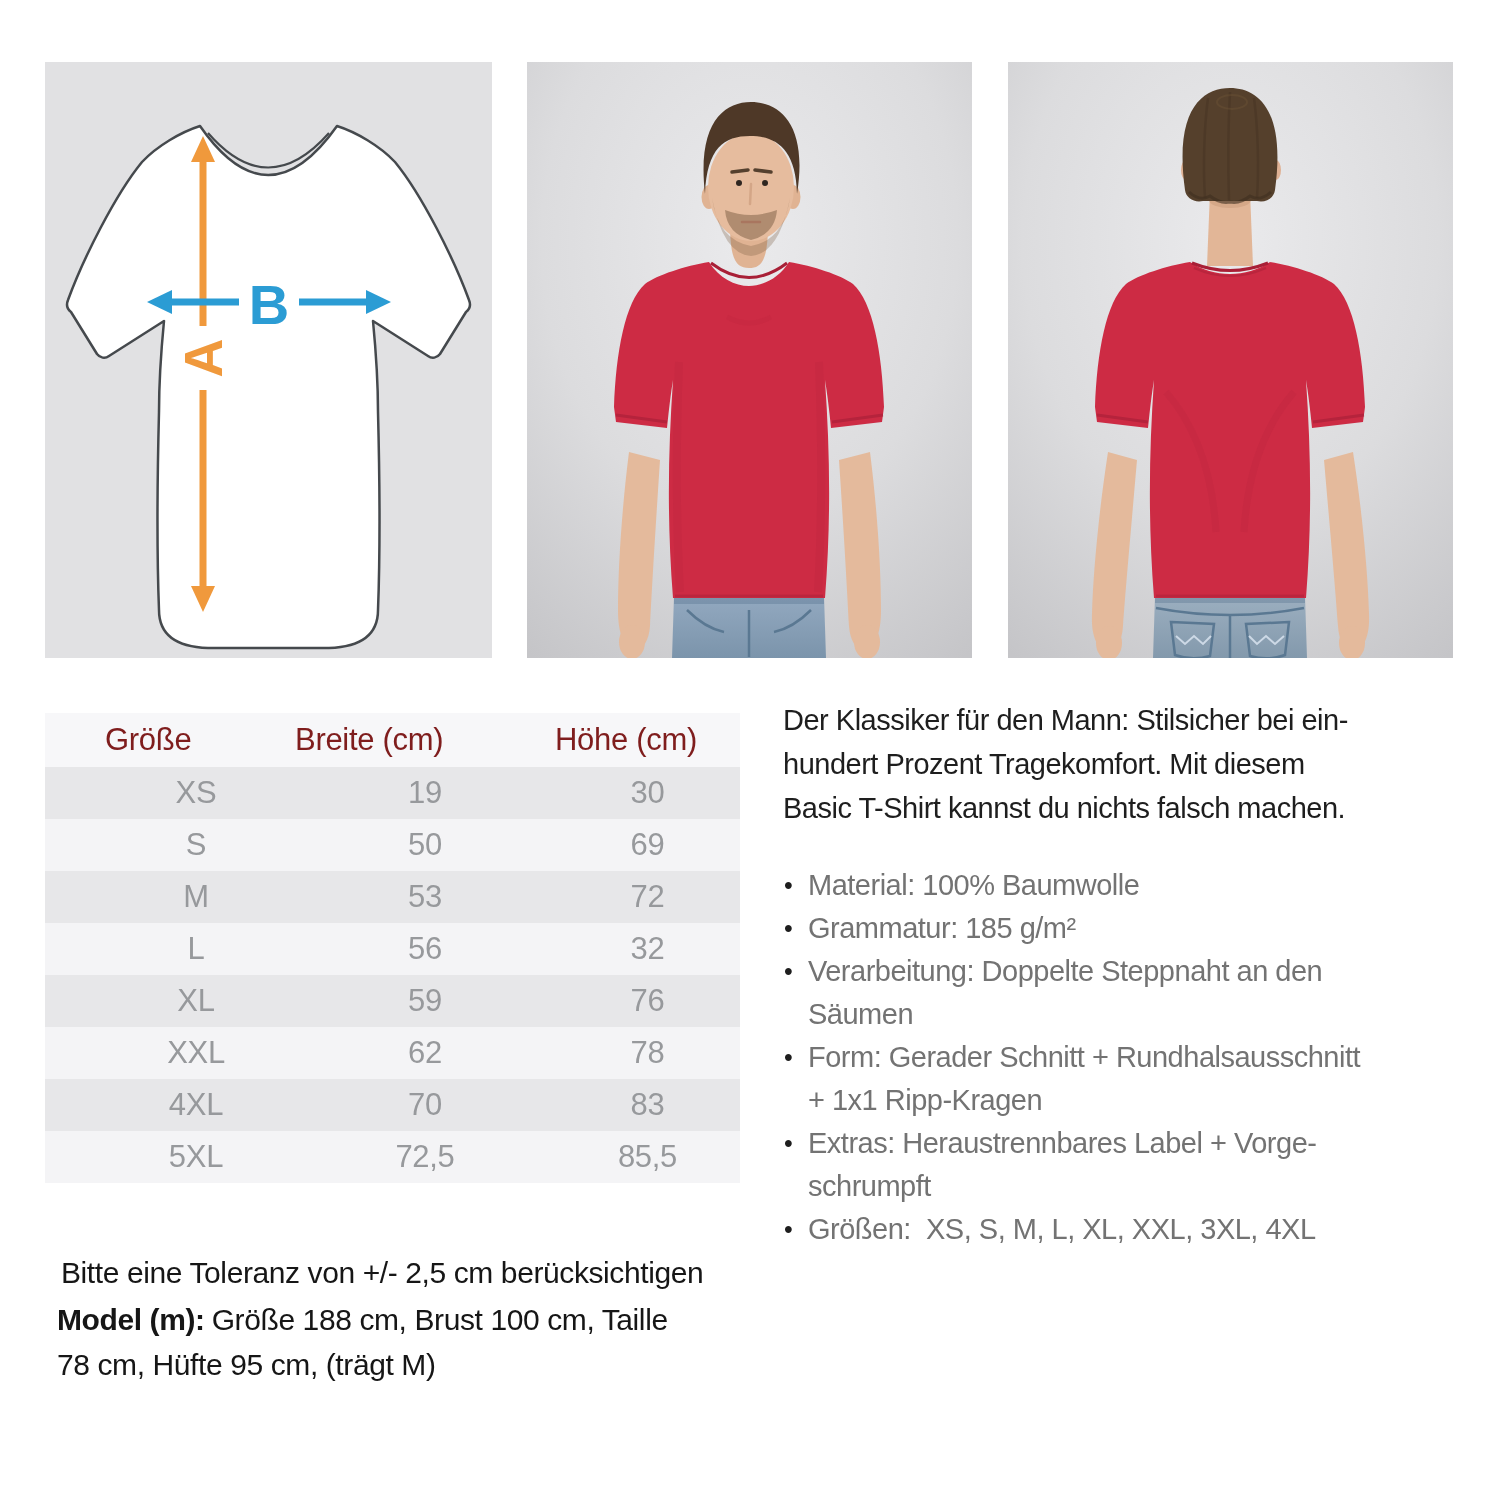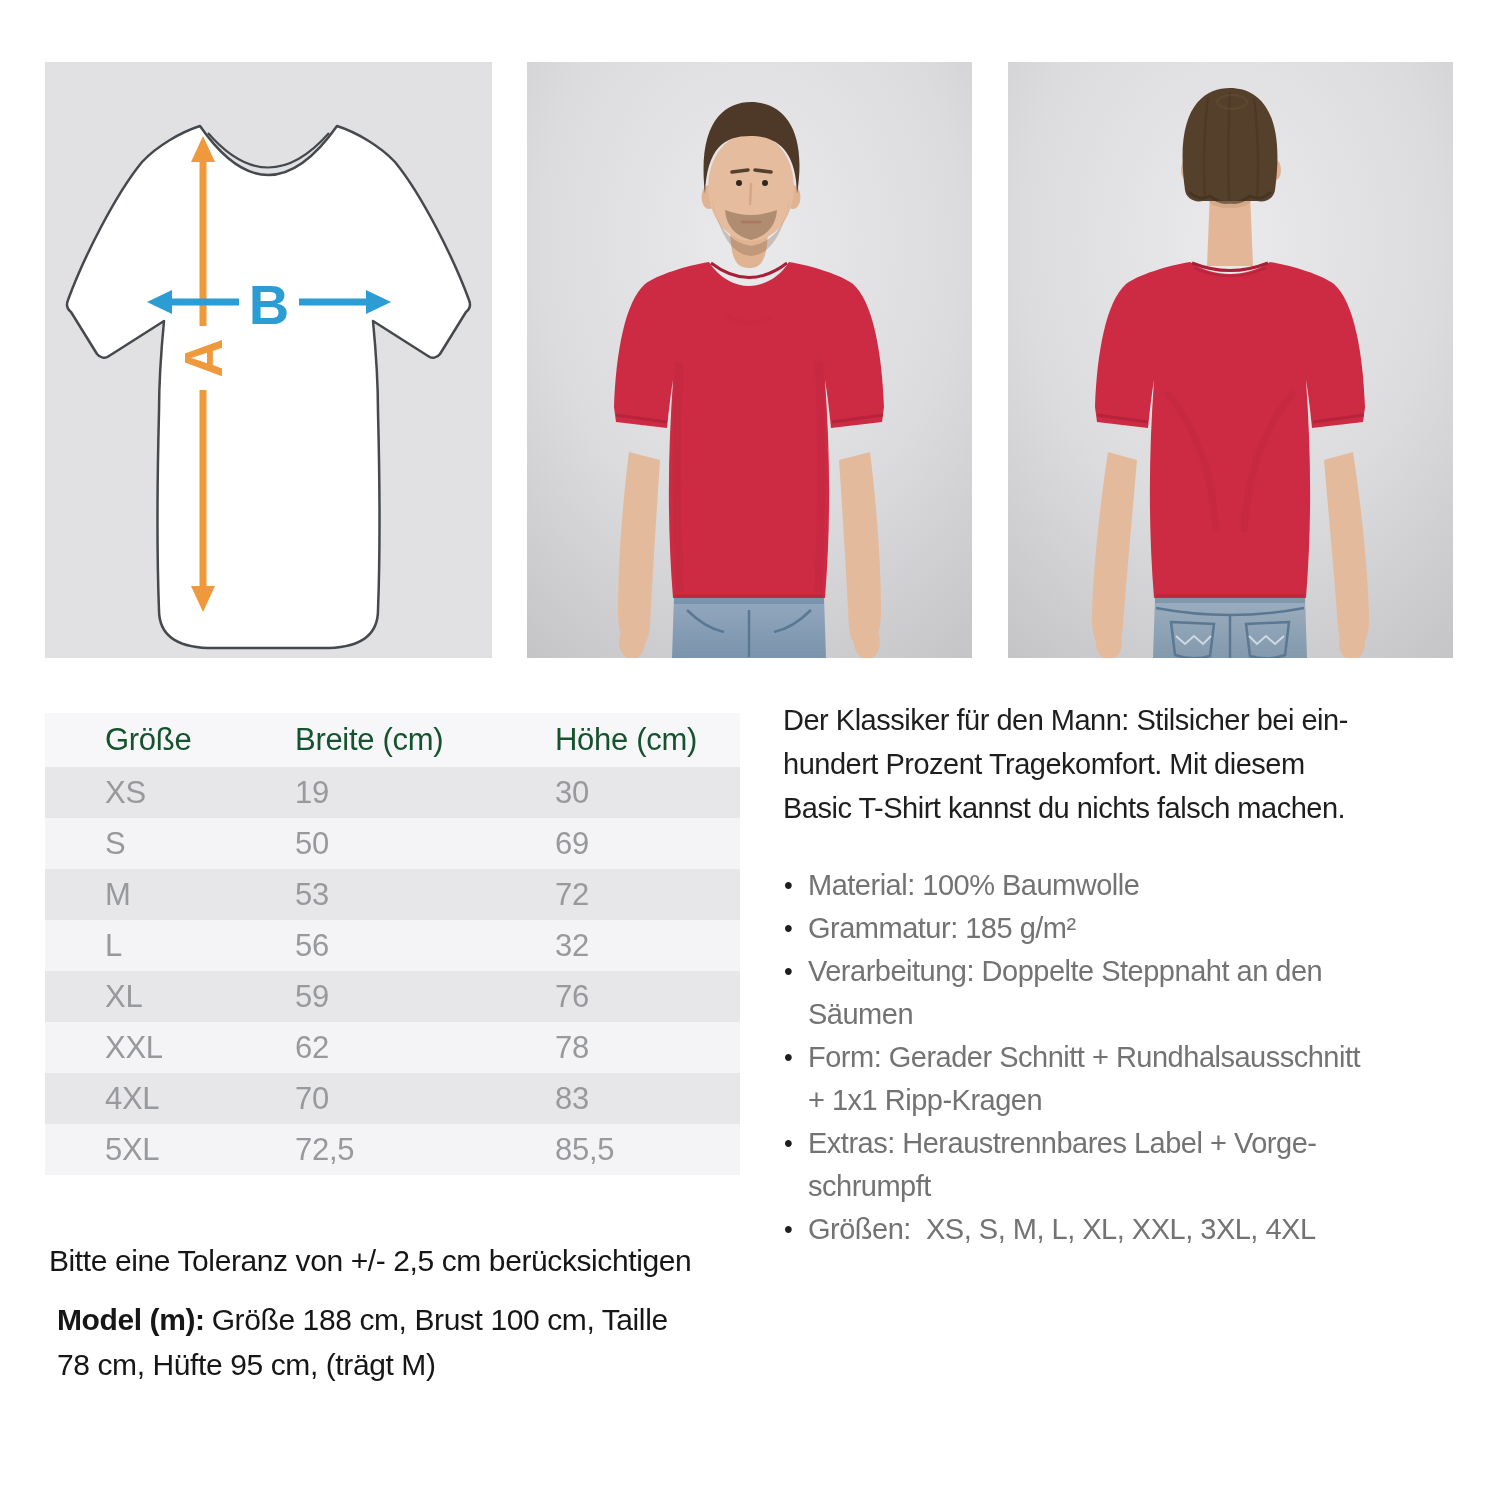--- a/index.html
+++ b/index.html
@@ -19,31 +19,31 @@
   #panel-back    { left:1008px; width:445px; }
 
   
   .size-table {
     position:absolute; left:45px; top:713px; width:695px;
     border-collapse:collapse; table-layout:fixed;
     font-size:31px; color:#97999c; letter-spacing:-0.3px;
   }
   .size-table th {
     font-weight:normal; text-align:left; height:54px;
-    background:#f7f7f9; color:#14532d; padding:0;
-  }
-  .size-table td { height:51px; padding:0; }
+    background:#f7f7f9; color:#7f1d1d; padding:0;
+  }
+  .size-table td { height:51px; padding:8px;text-align:center; }
   .size-table tbody tr:nth-child(odd)  td { background:#e7e7e9; }
   .size-table tbody tr:nth-child(even) td { background:#f4f4f6; }
   .size-table .col1 { width:250px; padding-left:60px; }
   .size-table .col2 { width:260px; }
   .size-table .col3 { width:185px; }
 
   .note-tolerance {
-    position:absolute; left:45px; top:1240px; margin:4px;
+    position:absolute; left:45px; top:1240px; margin:16px;
     font-size:30px; color:#161616; letter-spacing:-0.4px; white-space:nowrap;
   }
   .note-model {
     position:absolute; left:45px; top:1285px; margin:12px; width:720px;
     font-size:30px; color:#161616; letter-spacing:-0.4px;
     line-height:45px; white-space:pre-line;
   }
   .note-model .label { font-weight:bold; margin-right:7px; }
 
   

